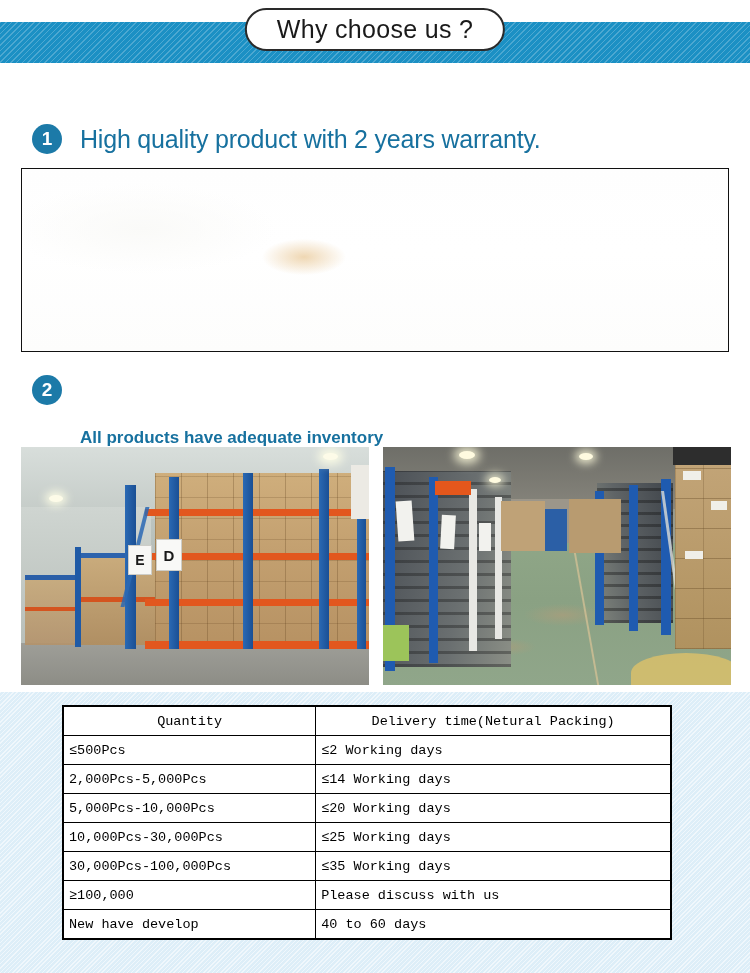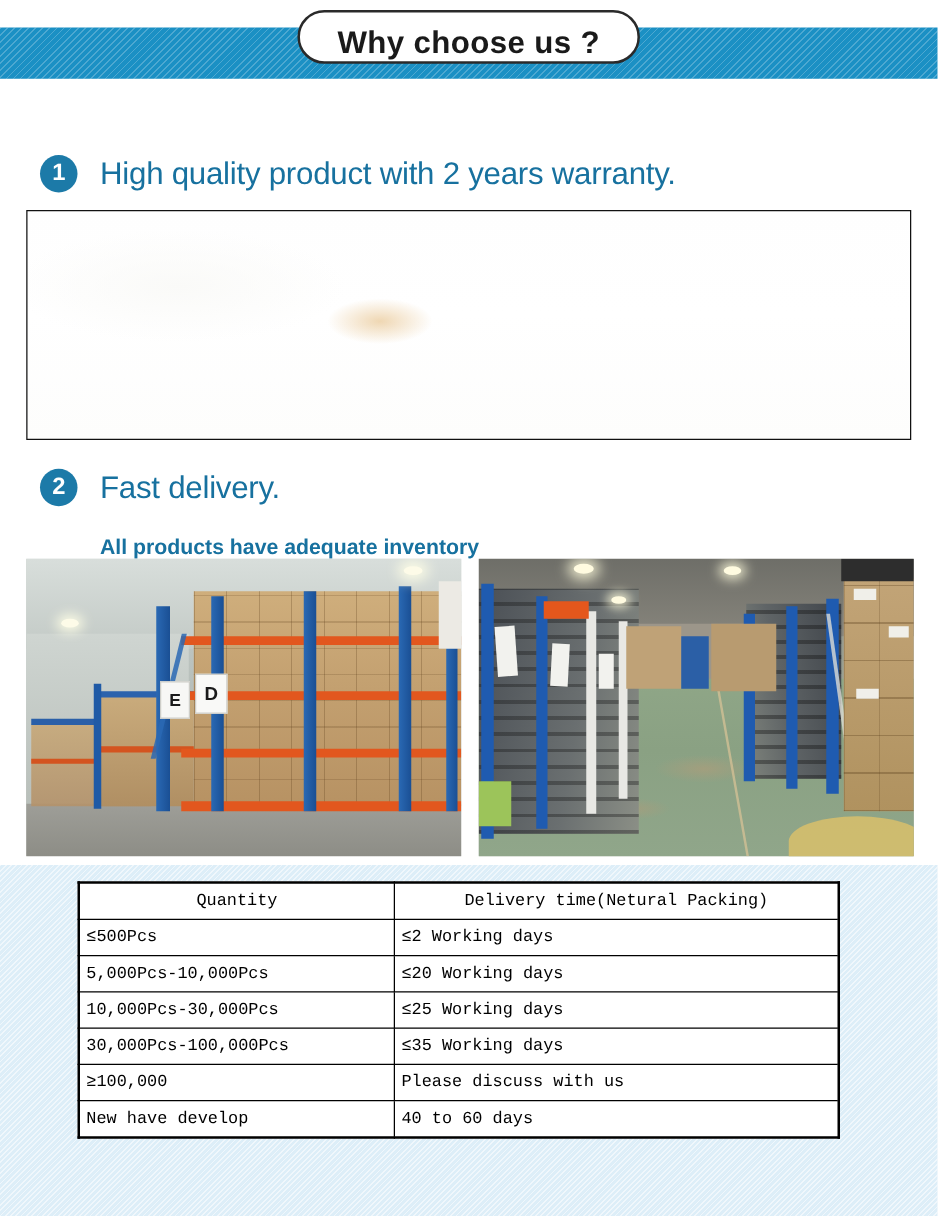--- a/index.html
+++ b/index.html
@@ -42,24 +42,23 @@
     position: absolute;
     left: 50%;
     transform: translateX(-50%);
     top: 8px;
     height: 43px;
     padding: 0 30px;
     background: #ffffff;
     border: 2px solid #2a2a2a;
     border-radius: 24px;
     display: flex;
-    align-items: flex-end;
+    align-items: center;
     justify-content: center;
     box-sizing: border-box;
-    font-weight: bold;
   }
   .banner-pill-text {
     font-family: "Liberation Sans", sans-serif;
     font-size: 25px;
     color: #1a1a1a;
     letter-spacing: 0.3px;
     white-space: nowrap;
   }
 
   
@@ -173,21 +172,20 @@
 
 <div class="feature-head" style="left:32px; top:124px;">
   <div class="num-badge">1</div>
   <div class="feature-title">High quality product with 2 years warranty.</div>
 </div>
 
 <div class="photo-frame photo-blank" style="left:21px; top:168px; width:708px; height:184px;"></div>
 
 <div class="feature-head" style="left:32px; top:375px;">
   <div class="num-badge">2</div>
-  <div class="feature-title">Fast delivery.</div>
 </div>
 <div class="feature-sub" style="left:80px; top:428px;">All products have adequate inventory</div>
 
 <div class="photo-frame wh1" style="left:21px; top:447px; width:348px; height:238px;">
 
   <div class="ph-layer" style="left:0;top:0;width:348px;height:72px;background:linear-gradient(180deg,#d8dedb,#c3cac6);"></div>
 
   <div class="ph-layer" style="left:0;top:60px;width:130px;height:150px;background:linear-gradient(180deg,#cfd5d1,#b6bdb8);"></div>
 
   <div class="ph-layer" style="left:0;top:196px;width:348px;height:42px;background:linear-gradient(180deg,#9e9e98,#8d8d86);"></div>
@@ -298,20 +296,24 @@
       <th class="col-qty">Quantity</th>
       <th class="col-time">Delivery time(Netural Packing)</th>
     </tr>
   </thead>
   <tbody>
     <tr>
       <td>≤500Pcs</td>
       <td>≤2 Working days</td>
     </tr>
     <tr>
+      <td>2,000Pcs-5,000Pcs</td>
+      <td>≤14 Working days</td>
+    </tr>
+    <tr>
       <td>5,000Pcs-10,000Pcs</td>
       <td>≤20 Working days</td>
     </tr>
     <tr>
       <td>10,000Pcs-30,000Pcs</td>
       <td>≤25 Working days</td>
     </tr>
     <tr>
       <td>30,000Pcs-100,000Pcs</td>
       <td>≤35 Working days</td>

